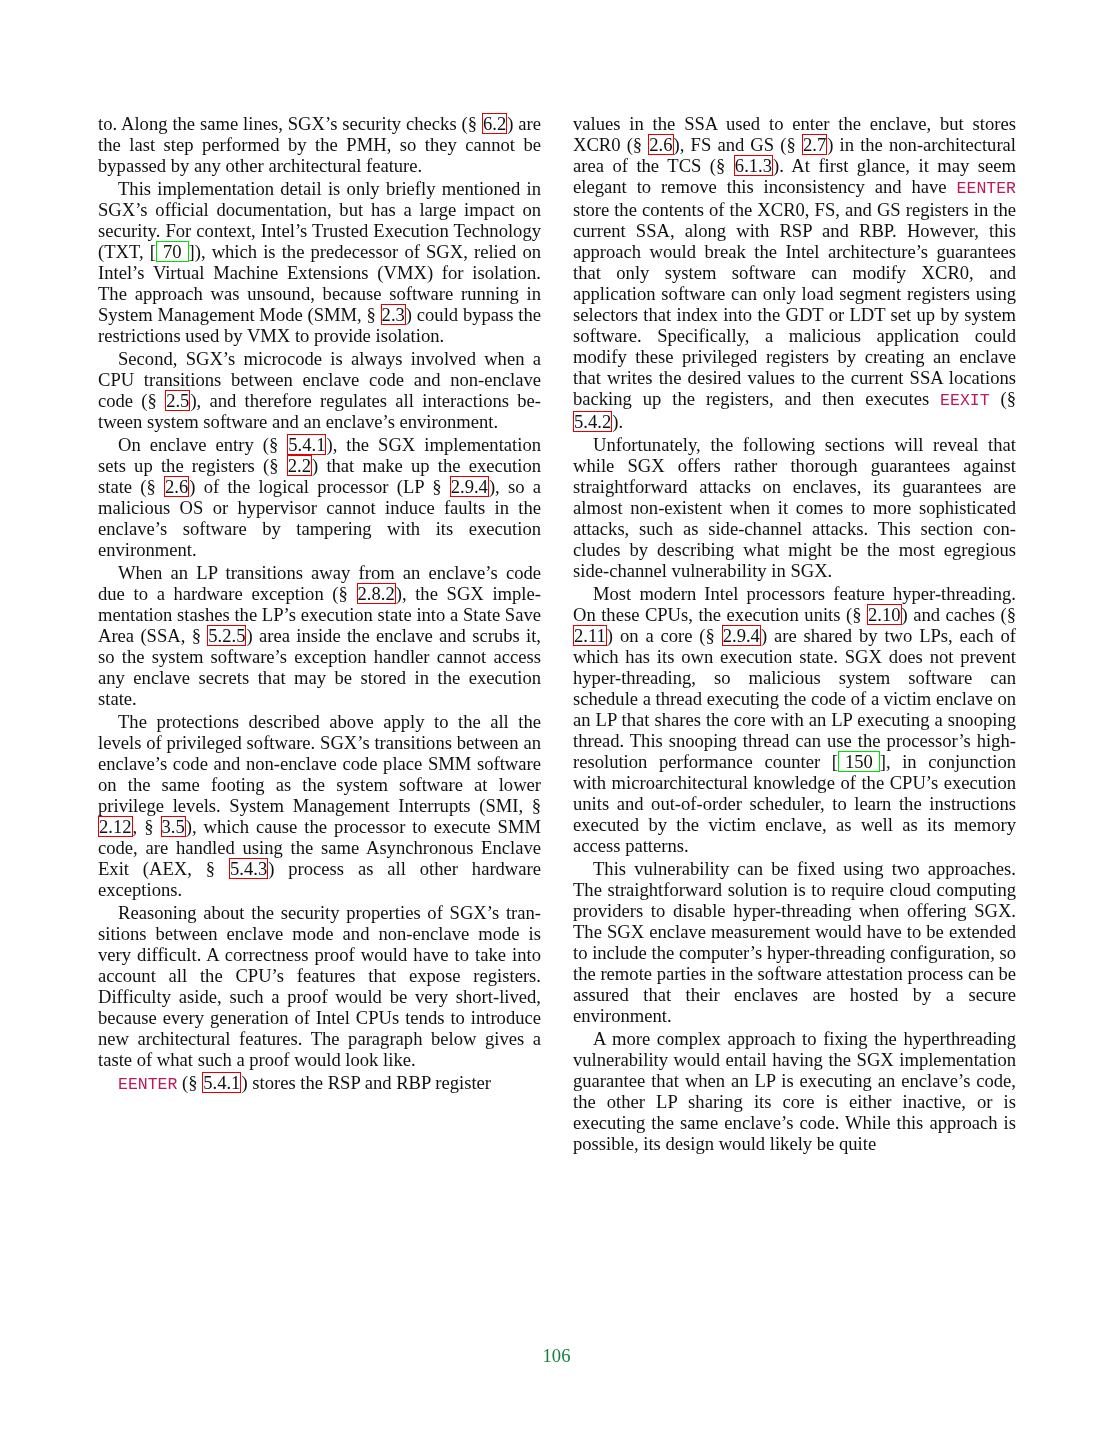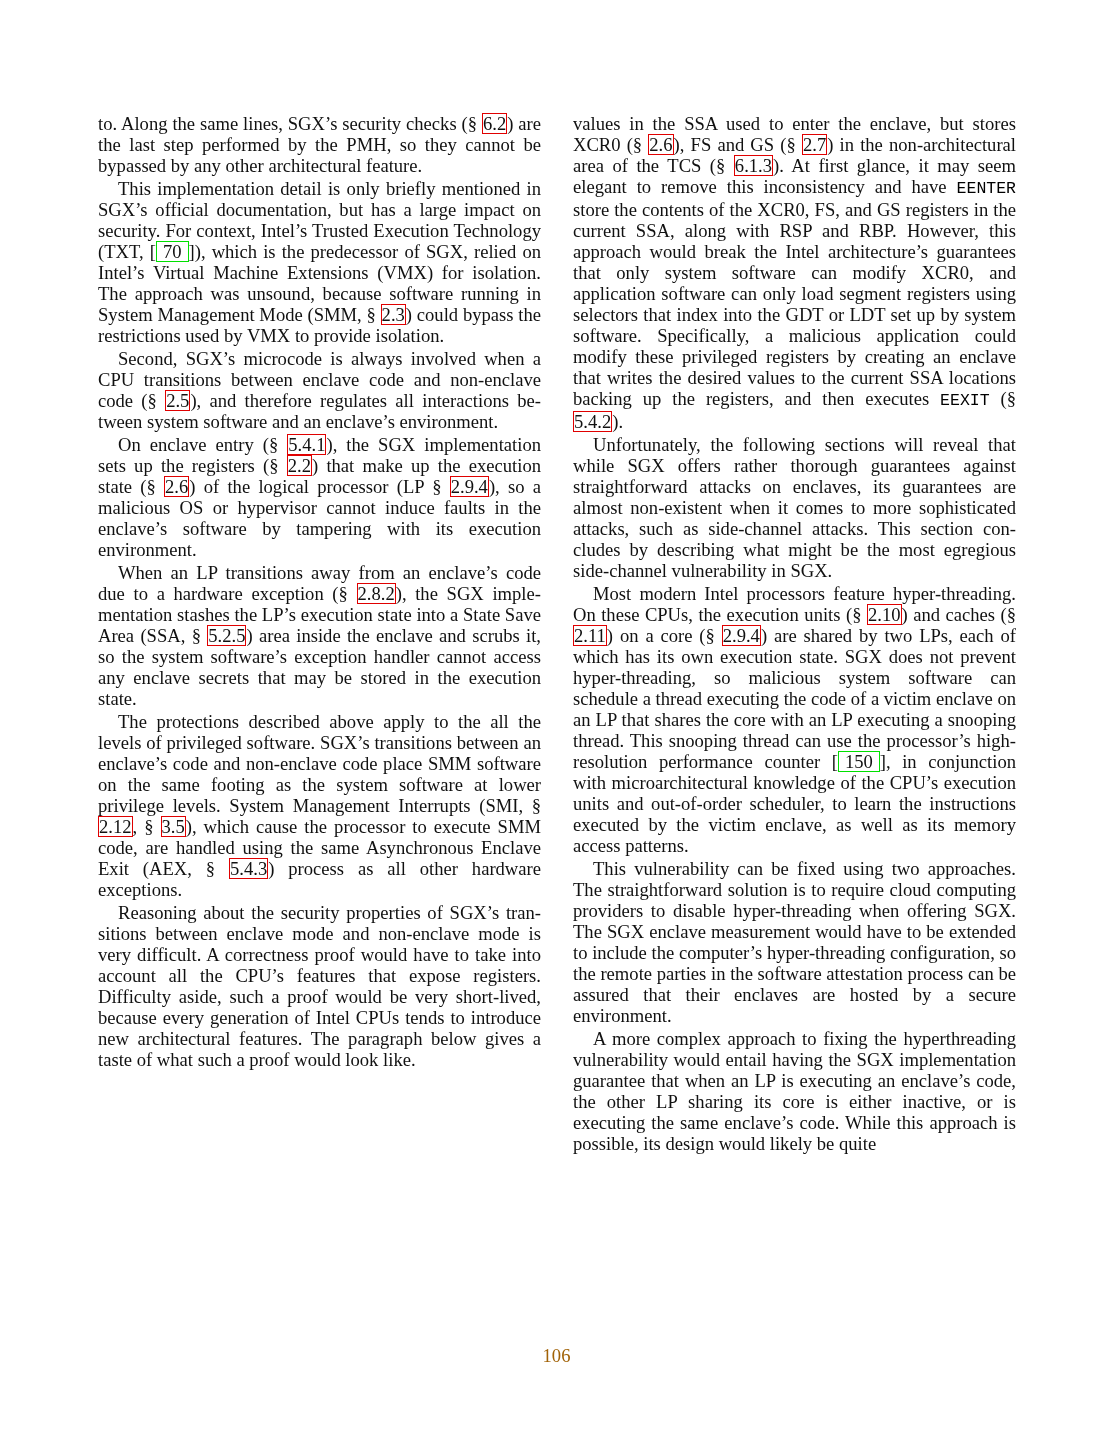--- a/index.html
+++ b/index.html
@@ -27,44 +27,45 @@
     color: #111111;
     cursor: pointer;
   }
   .cite-link {
     outline: 1.5px solid #00e000;
     outline-offset: -1px;
     padding: 0 7px;
     color: #111111;
     cursor: pointer;
   }
-  .code { font-family: "Liberation Mono", monospace; font-size: 16.5px; color: #000000; }
+  .code { font-family: "Liberation Mono", monospace; font-size: 16.5px; color: #be185d; }
   .page-number {
     position: absolute;
     top: 1345px;
     left: 0;
     width: 1113px;
     text-align: center;
     font-family: "Liberation Serif", serif;
     font-size: 18.6px;
-    color: #a16207;
+    color: #15803d;
   }
 </style>
 </head>
 <body>
 
 <div class="page">
   <div class="col col-left">
       <p class="para noindent"><span>to. Along the same lines, SGX’s security checks (§ </span><span class="sec-link">6.2</span><span>) are the last step performed by the PMH, so they cannot be bypassed by any other architectural feature.</span></p>
       <p class="para"><span>This implementation detail is only briefly mentioned in SGX’s official documentation, but has a large impact on security. For context, Intel’s Trusted Execution Tech­nology (TXT, [</span><span class="cite-link">70</span><span>]), which is the predecessor of SGX, relied on Intel’s Virtual Machine Extensions (VMX) for isolation. The approach was unsound, because software running in System Management Mode (SMM, § </span><span class="sec-link">2.3</span><span>) could bypass the restrictions used by VMX to provide isolation.</span></p>
       <p class="para"><span>Second, SGX’s microcode is always involved when a CPU transitions between enclave code and non-enclave code (§ </span><span class="sec-link">2.5</span><span>), and therefore regulates all interactions be­tween system software and an enclave’s environment.</span></p>
       <p class="para"><span>On enclave entry (§ </span><span class="sec-link">5.4.1</span><span>), the SGX implementation sets up the registers (§ </span><span class="sec-link">2.2</span><span>) that make up the execution state (§ </span><span class="sec-link">2.6</span><span>) of the logical processor (LP § </span><span class="sec-link">2.9.4</span><span>), so a malicious OS or hypervisor cannot induce faults in the enclave’s software by tampering with its execution environment.</span></p>
       <p class="para"><span>When an LP transitions away from an enclave’s code due to a hardware exception (§ </span><span class="sec-link">2.8.2</span><span>), the SGX imple­mentation stashes the LP’s execution state into a State Save Area (SSA, § </span><span class="sec-link">5.2.5</span><span>) area inside the enclave and scrubs it, so the system software’s exception handler can­not access any enclave secrets that may be stored in the execution state.</span></p>
       <p class="para"><span>The protections described above apply to the all the levels of privileged software. SGX’s transitions between an enclave’s code and non-enclave code place SMM software on the same footing as the system software at lower privilege levels.  System Management Inter­rupts (SMI, § </span><span class="sec-link">2.12</span><span>, § </span><span class="sec-link">3.5</span><span>), which cause the processor to execute SMM code, are handled using the same Asyn­chronous Enclave Exit (AEX, § </span><span class="sec-link">5.4.3</span><span>) process as all other hardware exceptions.</span></p>
       <p class="para"><span>Reasoning about the security properties of SGX’s tran­sitions between enclave mode and non-enclave mode is very difficult.  A correctness proof would have to take into account all the CPU’s features that expose registers. Difficulty aside, such a proof would be very short-lived, because every generation of Intel CPUs tends to intro­duce new architectural features.  The paragraph below gives a taste of what such a proof would look like.</span></p>
+      <p class="para"><span class="code">EENTER</span><span> (§ </span><span class="sec-link">5.4.1</span><span>) stores the RSP and RBP register</span></p>
     </div>
   <div class="col col-right">
       <p class="para noindent"><span>values in the SSA used to enter the enclave, but stores XCR0 (§ </span><span class="sec-link">2.6</span><span>), FS and GS (§ </span><span class="sec-link">2.7</span><span>) in the non-architectural area of the TCS (§ </span><span class="sec-link">6.1.3</span><span>).  At first glance, it may seem elegant to remove this inconsistency and have </span><span class="code">EENTER</span><span> store the contents of the XCR0, FS, and GS registers in the current SSA, along with RSP and RBP. However, this approach would break the Intel architecture’s guar­antees that only system software can modify XCR0, and application software can only load segment registers us­ing selectors that index into the GDT or LDT set up by system software.  Specifically, a malicious application could modify these privileged registers by creating an enclave that writes the desired values to the current SSA locations backing up the registers, and then executes </span><span class="code">EEXIT</span><span> (§ </span><span class="sec-link">5.4.2</span><span>).</span></p>
       <p class="para"><span>Unfortunately, the following sections will reveal that while SGX offers rather thorough guarantees against straightforward attacks on enclaves, its guarantees are almost non-existent when it comes to more sophisticated attacks, such as side-channel attacks. This section con­cludes by describing what might be the most egregious side-channel vulnerability in SGX.</span></p>
       <p class="para"><span>Most modern Intel processors feature hyper-threading. On these CPUs, the execution units (§ </span><span class="sec-link">2.10</span><span>) and caches (§ </span><span class="sec-link">2.11</span><span>) on a core (§ </span><span class="sec-link">2.9.4</span><span>) are shared by two LPs, each of which has its own execution state.  SGX does not prevent hyper-threading, so malicious system software can schedule a thread executing the code of a victim enclave on an LP that shares the core with an LP executing a snooping thread. This snooping thread can use the processor’s high-resolution performance counter [</span><span class="cite-link">150</span><span>], in conjunction with microarchitectural knowledge of the CPU’s execution units and out-of-order scheduler, to learn the instructions executed by the victim enclave, as well as its memory access patterns.</span></p>
       <p class="para"><span>This vulnerability can be fixed using two approaches. The straightforward solution is to require cloud comput­ing providers to disable hyper-threading when offering SGX. The SGX enclave measurement would have to be extended to include the computer’s hyper-threading configuration, so the remote parties in the software at­testation process can be assured that their enclaves are hosted by a secure environment.</span></p>
       <p class="para"><span>A more complex approach to fixing the hyper­threading vulnerability would entail having the SGX implementation guarantee that when an LP is executing an enclave’s code, the other LP sharing its core is either inactive, or is executing the same enclave’s code. While this approach is possible, its design would likely be quite</span></p>
     </div>
   <div class="page-number">106</div>
 </div>

